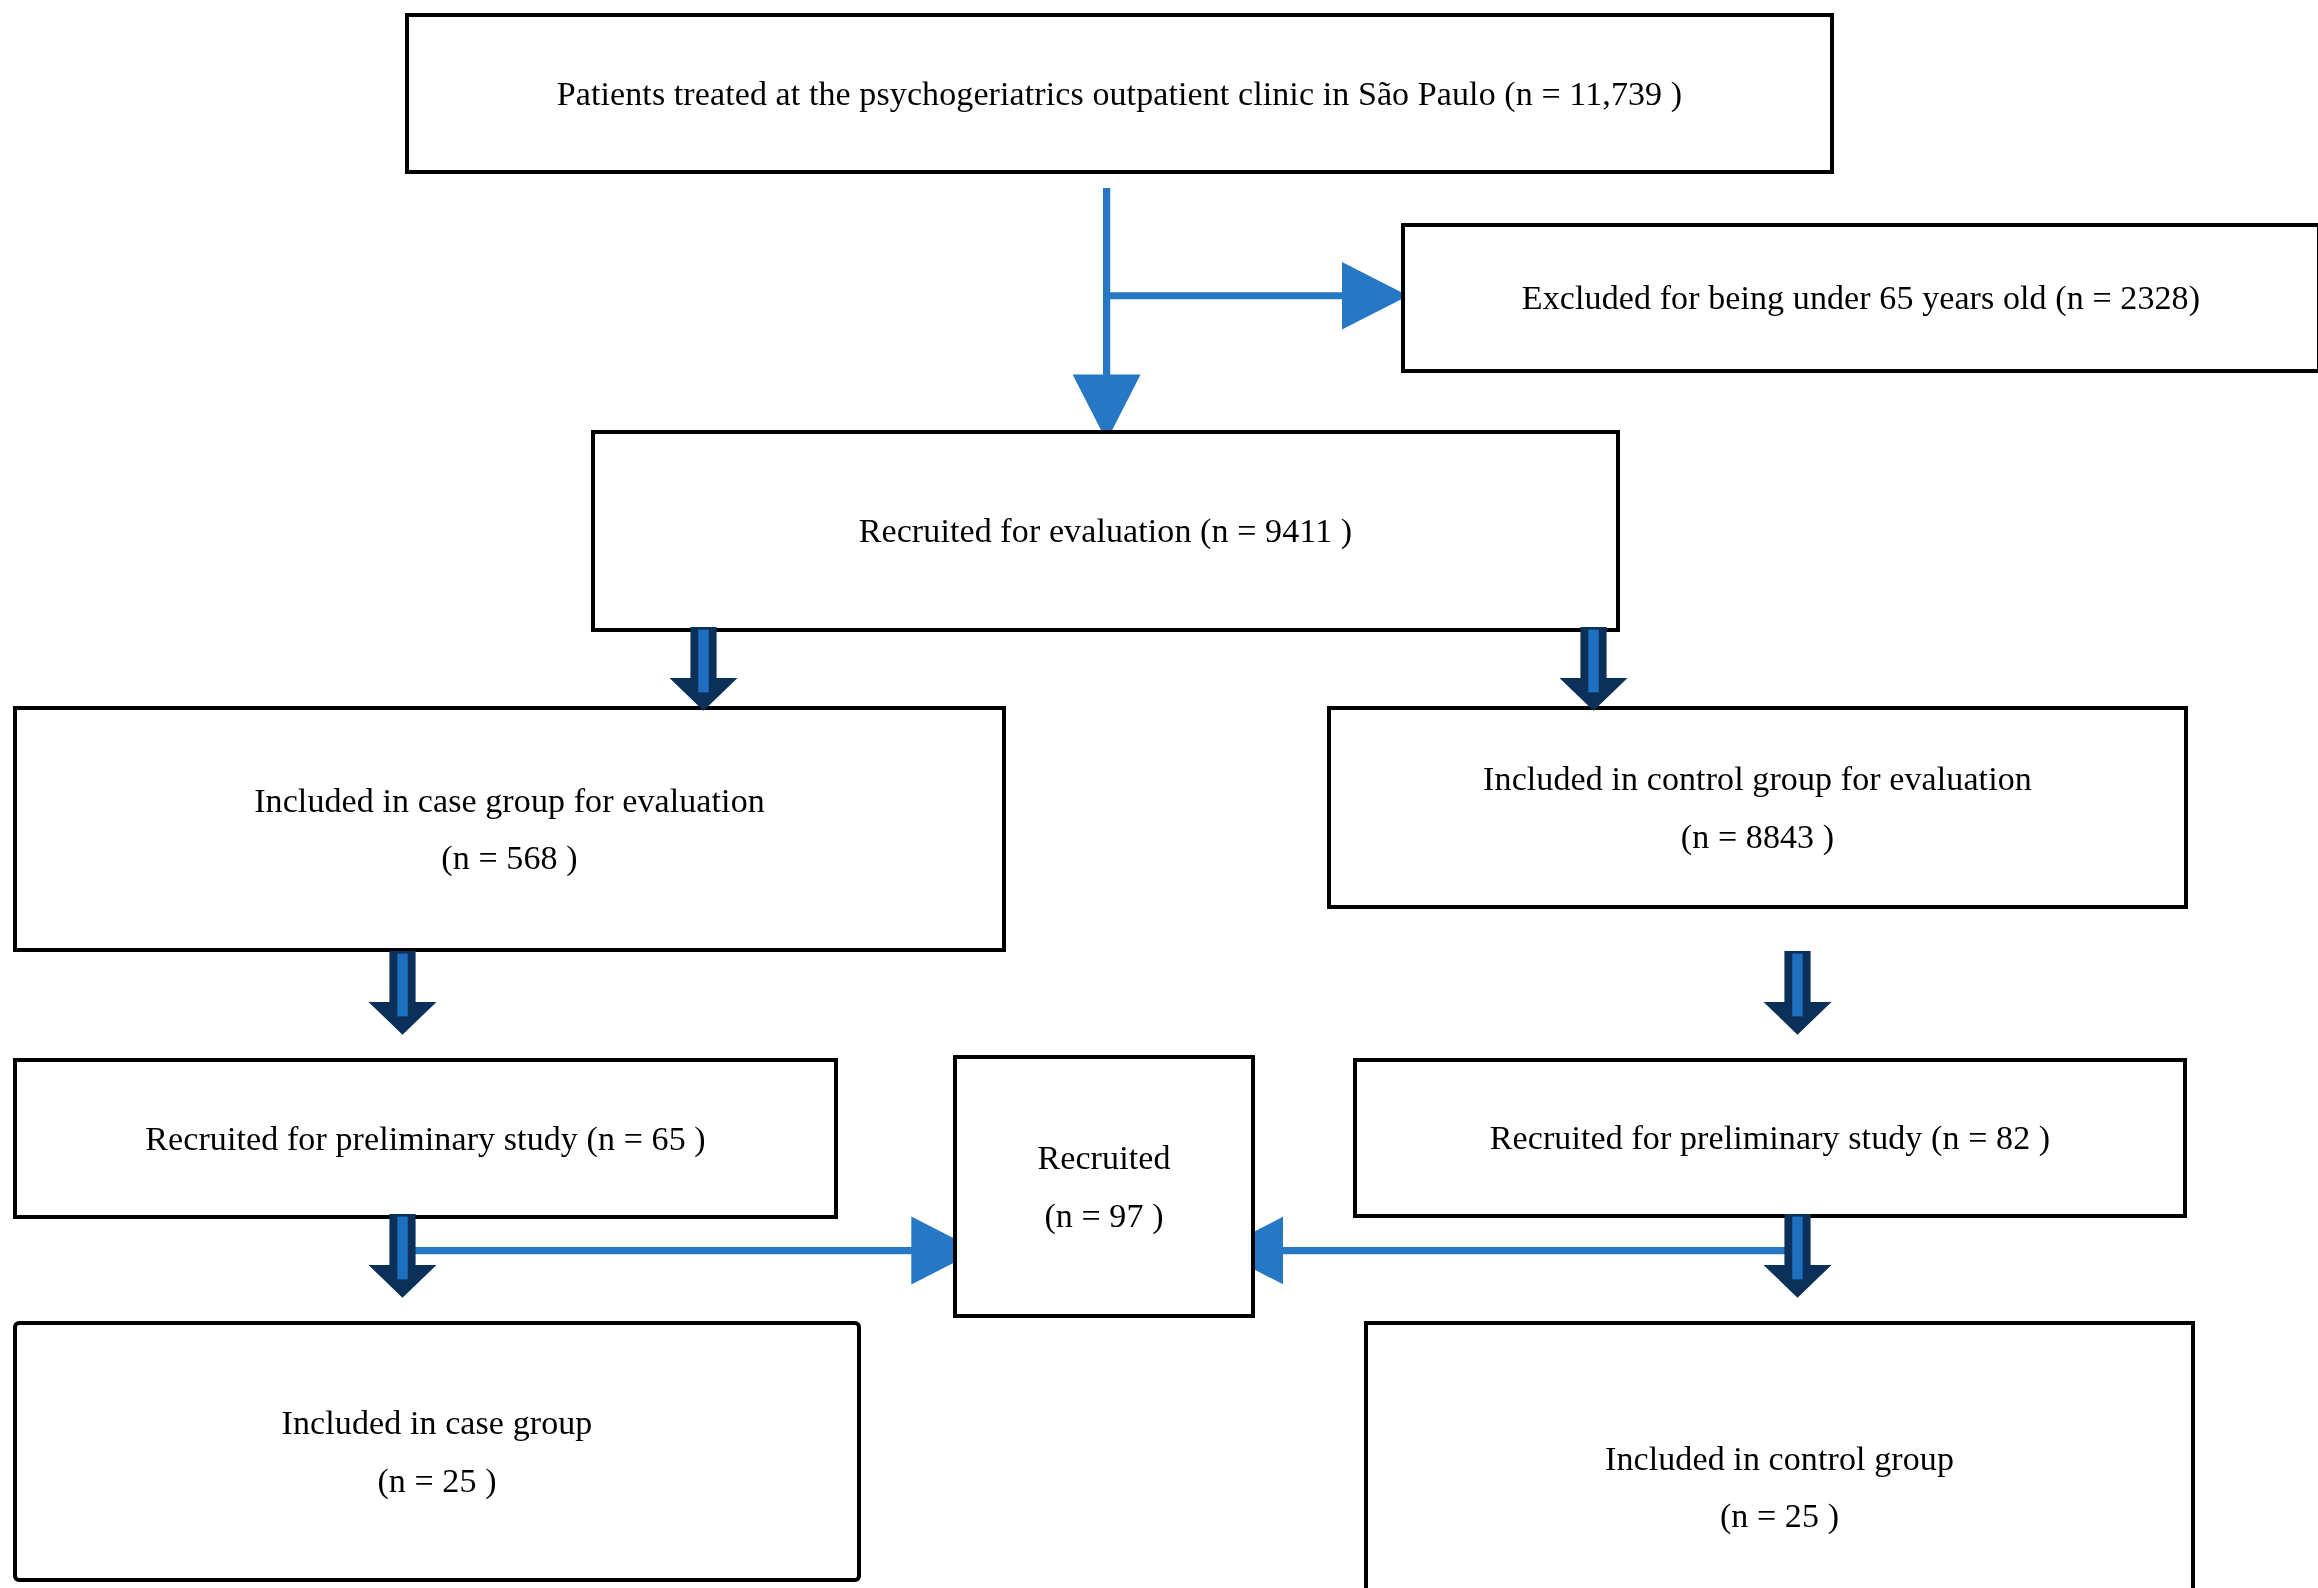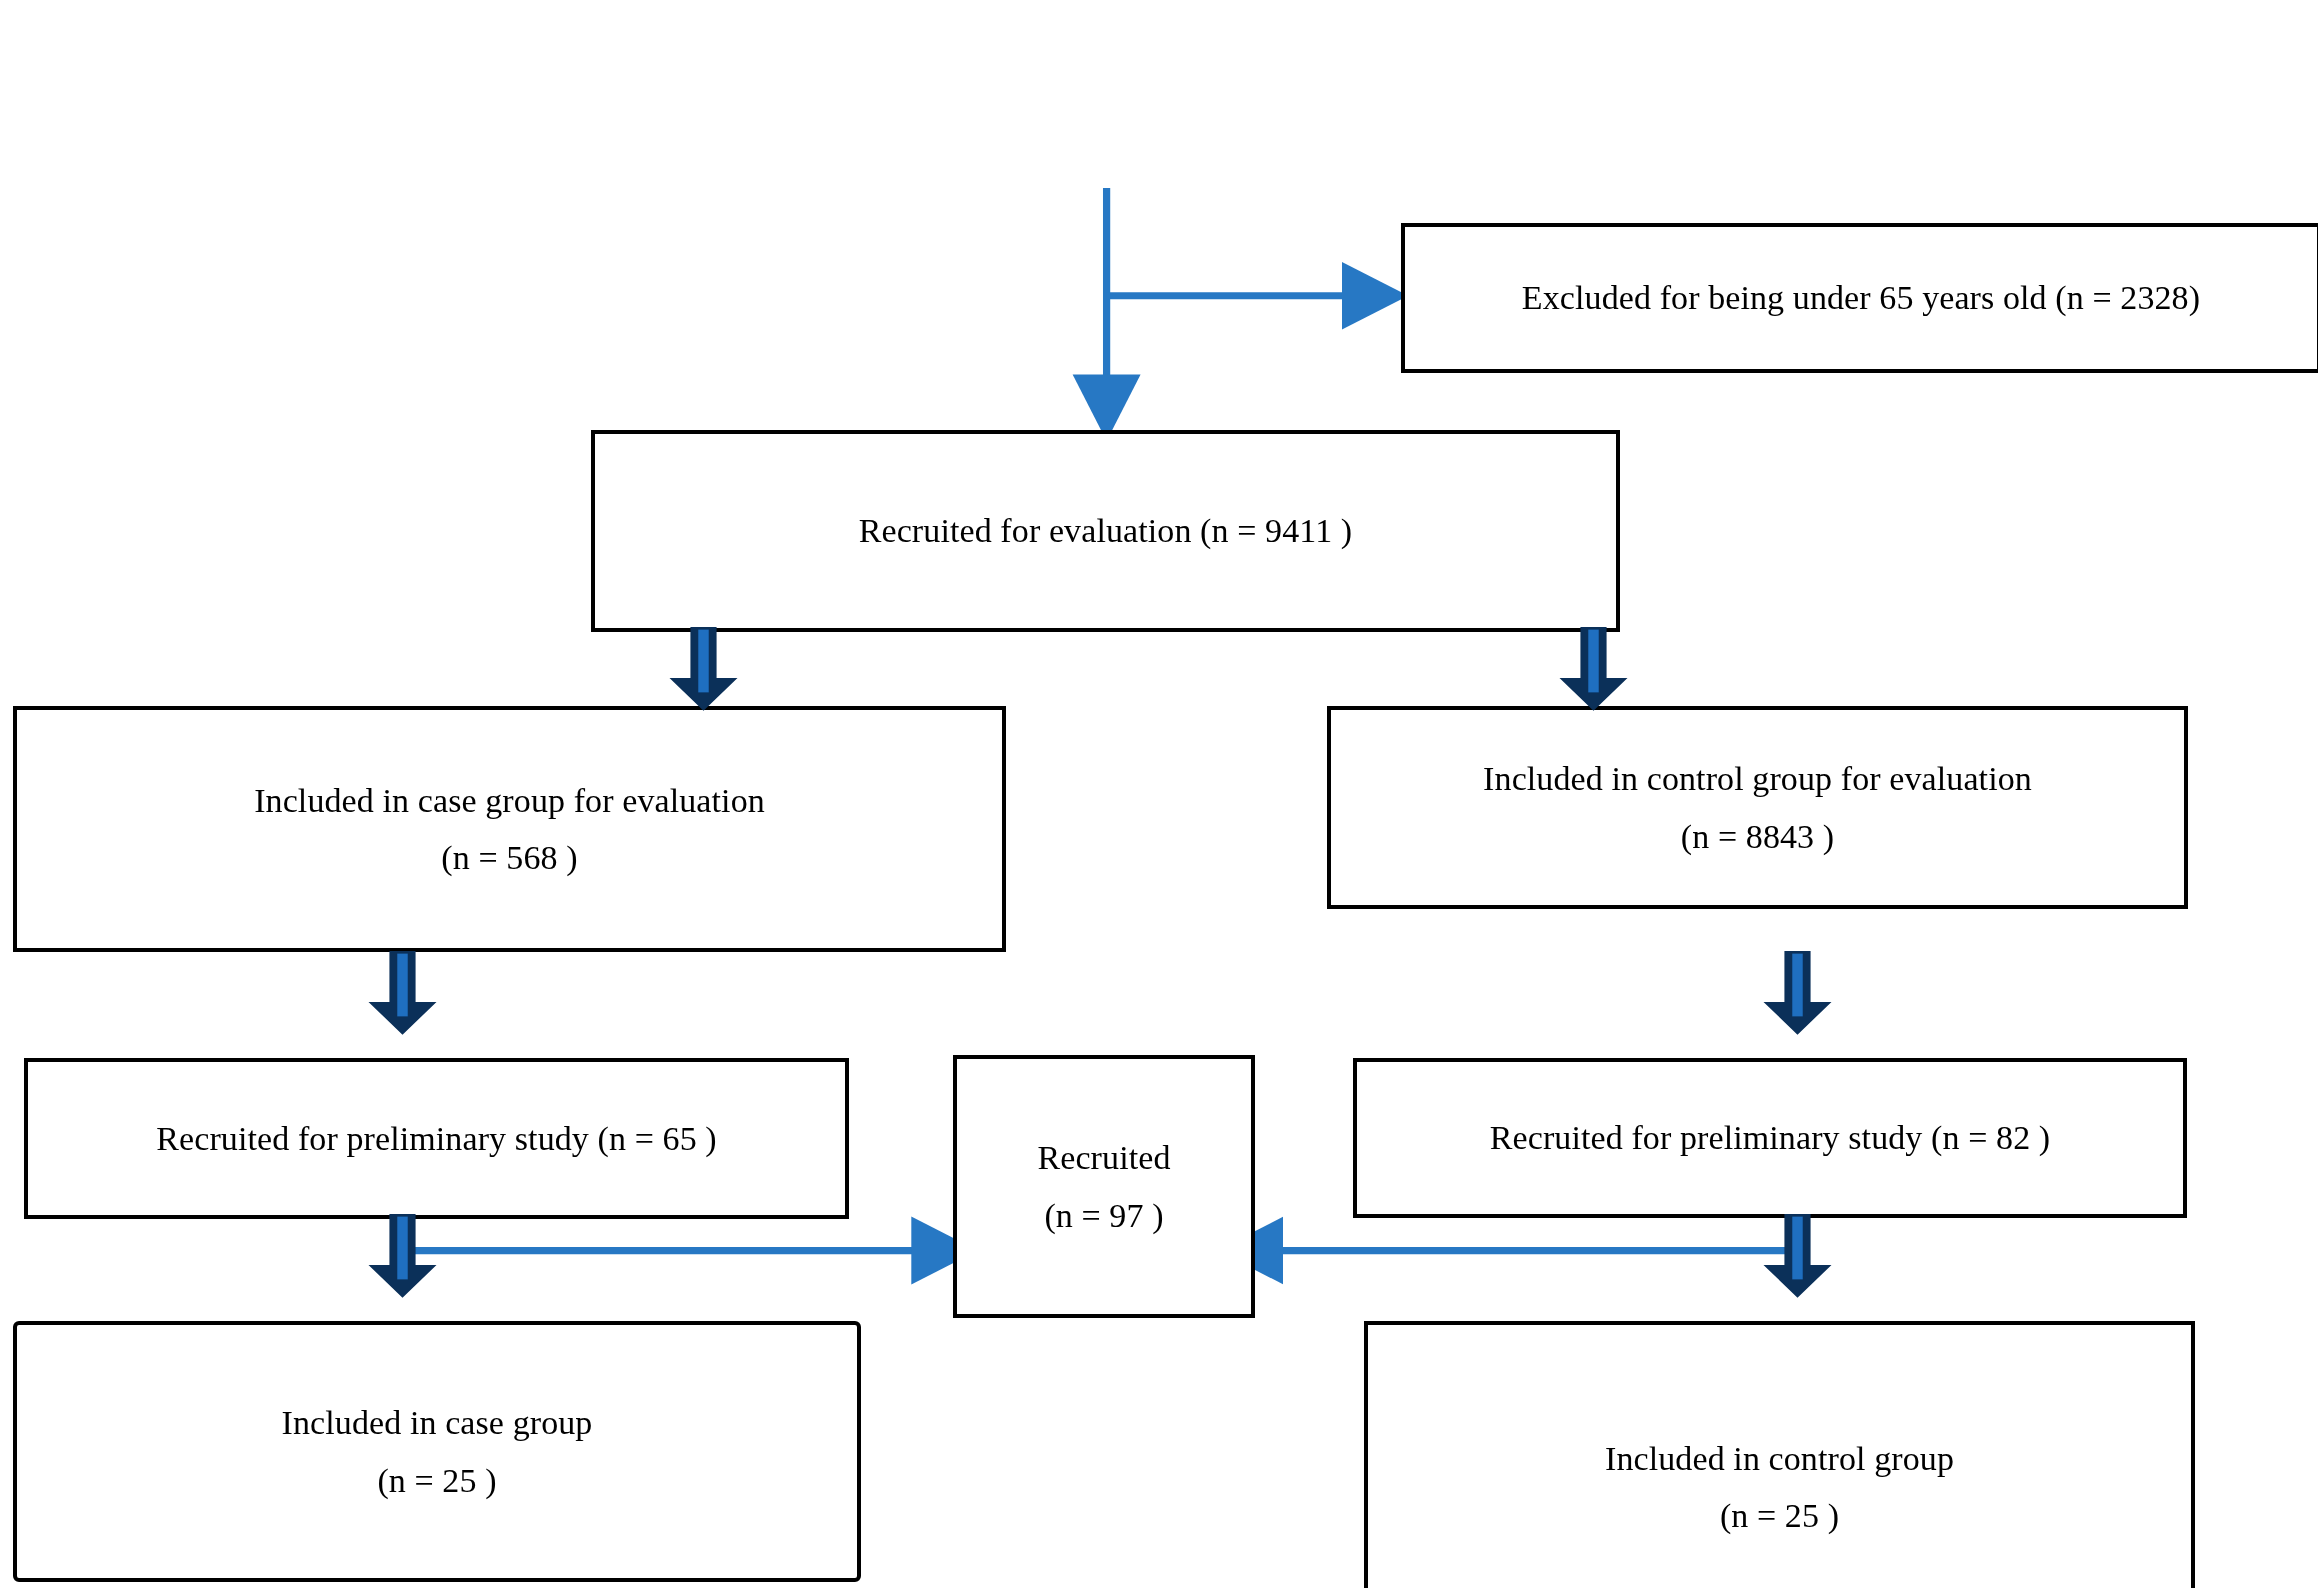--- a/index.html
+++ b/index.html
@@ -105,40 +105,43 @@
   <svg class="block-arrow" style="left:363px;top:1214px;width:79px;height:85px;" viewBox="0 0 120 130">
     <path d="M40,0 L80,0 L80,78 L112,78 L60,128 L8,78 L40,78 Z" fill="#0B3059"></path>
     <rect x="52" y="4" width="16" height="96" fill="#1F6FC0"></rect>
   </svg>
 
   <svg class="block-arrow" style="left:1758px;top:1214px;width:79px;height:85px;" viewBox="0 0 120 130">
     <path d="M40,0 L80,0 L80,78 L112,78 L60,128 L8,78 L40,78 Z" fill="#0B3059"></path>
     <rect x="52" y="4" width="16" height="96" fill="#1F6FC0"></rect>
   </svg>
 
+  <div class="node" style="left:405px;top:13px;width:1429px;height:161px;">
+    <span class="line l1">Patients treated at the psychogeriatrics outpatient clinic in São Paulo (n = 11,739 )</span>
+  </div>
 
   <div class="node" style="left:1401px;top:223px;width:920px;height:150px;">
     <span class="line l1">Excluded for being under 65 years old (n = 2328)</span>
   </div>
 
   <div class="node" style="left:591px;top:430px;width:1029px;height:202px;">
     <span class="line l1">Recruited for evaluation (n = 9411 )</span>
   </div>
 
   <div class="node two-line" style="left:13px;top:706px;width:993px;height:246px;">
     <span class="line l1">Included in case group for evaluation</span>
     <span class="line l2">(n = 568 )</span>
   </div>
 
   <div class="node two-line" style="left:1327px;top:706px;width:861px;height:203px;">
     <span class="line l1">Included in control group for evaluation</span>
     <span class="line l2">(n = 8843 )</span>
   </div>
 
-  <div class="node" style="left:24px;top:1058px;width:825px;height:161px;align-items:flex-end;">
+  <div class="node" style="left:13px;top:1058px;width:825px;height:161px;align-items:flex-end;">
     <span class="line l1">Recruited for preliminary study (n = 65 )</span>
   </div>
 
   <div class="node two-line" style="left:953px;top:1055px;width:302px;height:263px;">
     <span class="line l1">Recruited</span>
     <span class="line l2">(n = 97 )</span>
   </div>
 
   <div class="node" style="left:1353px;top:1058px;width:834px;height:160px;text-align:center;">
     <span class="line l1">Recruited for preliminary study (n = 82 )</span>

